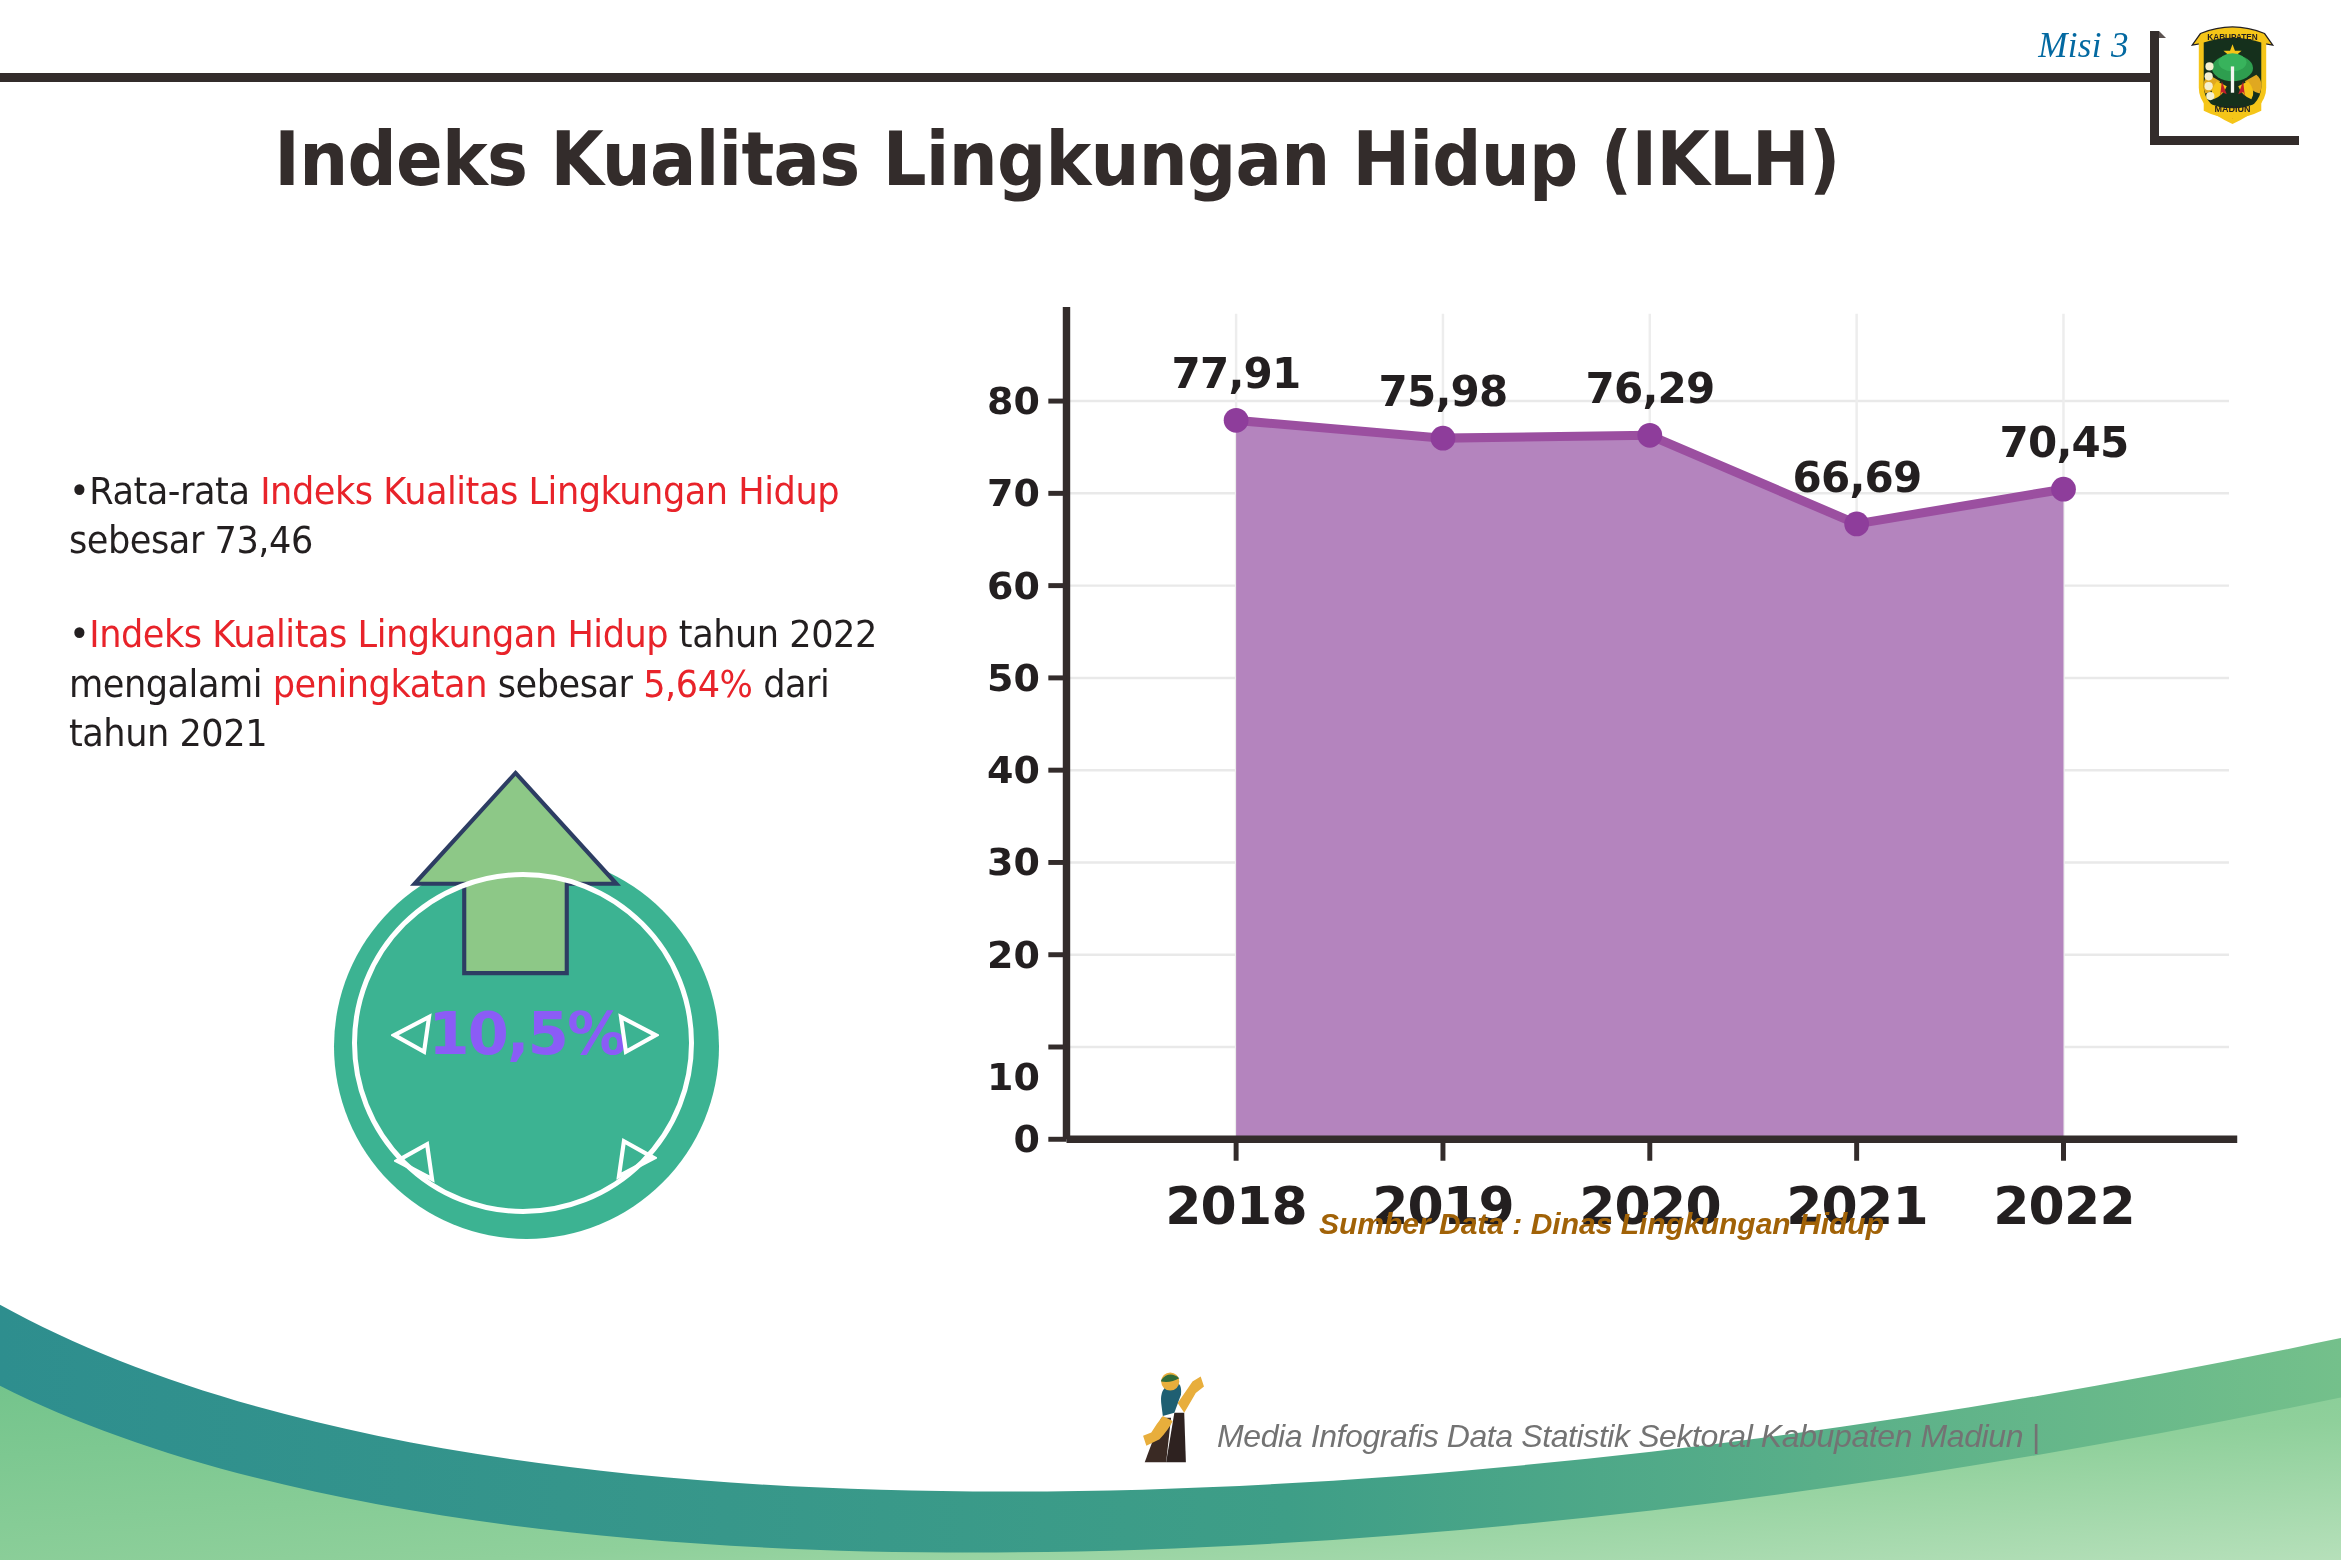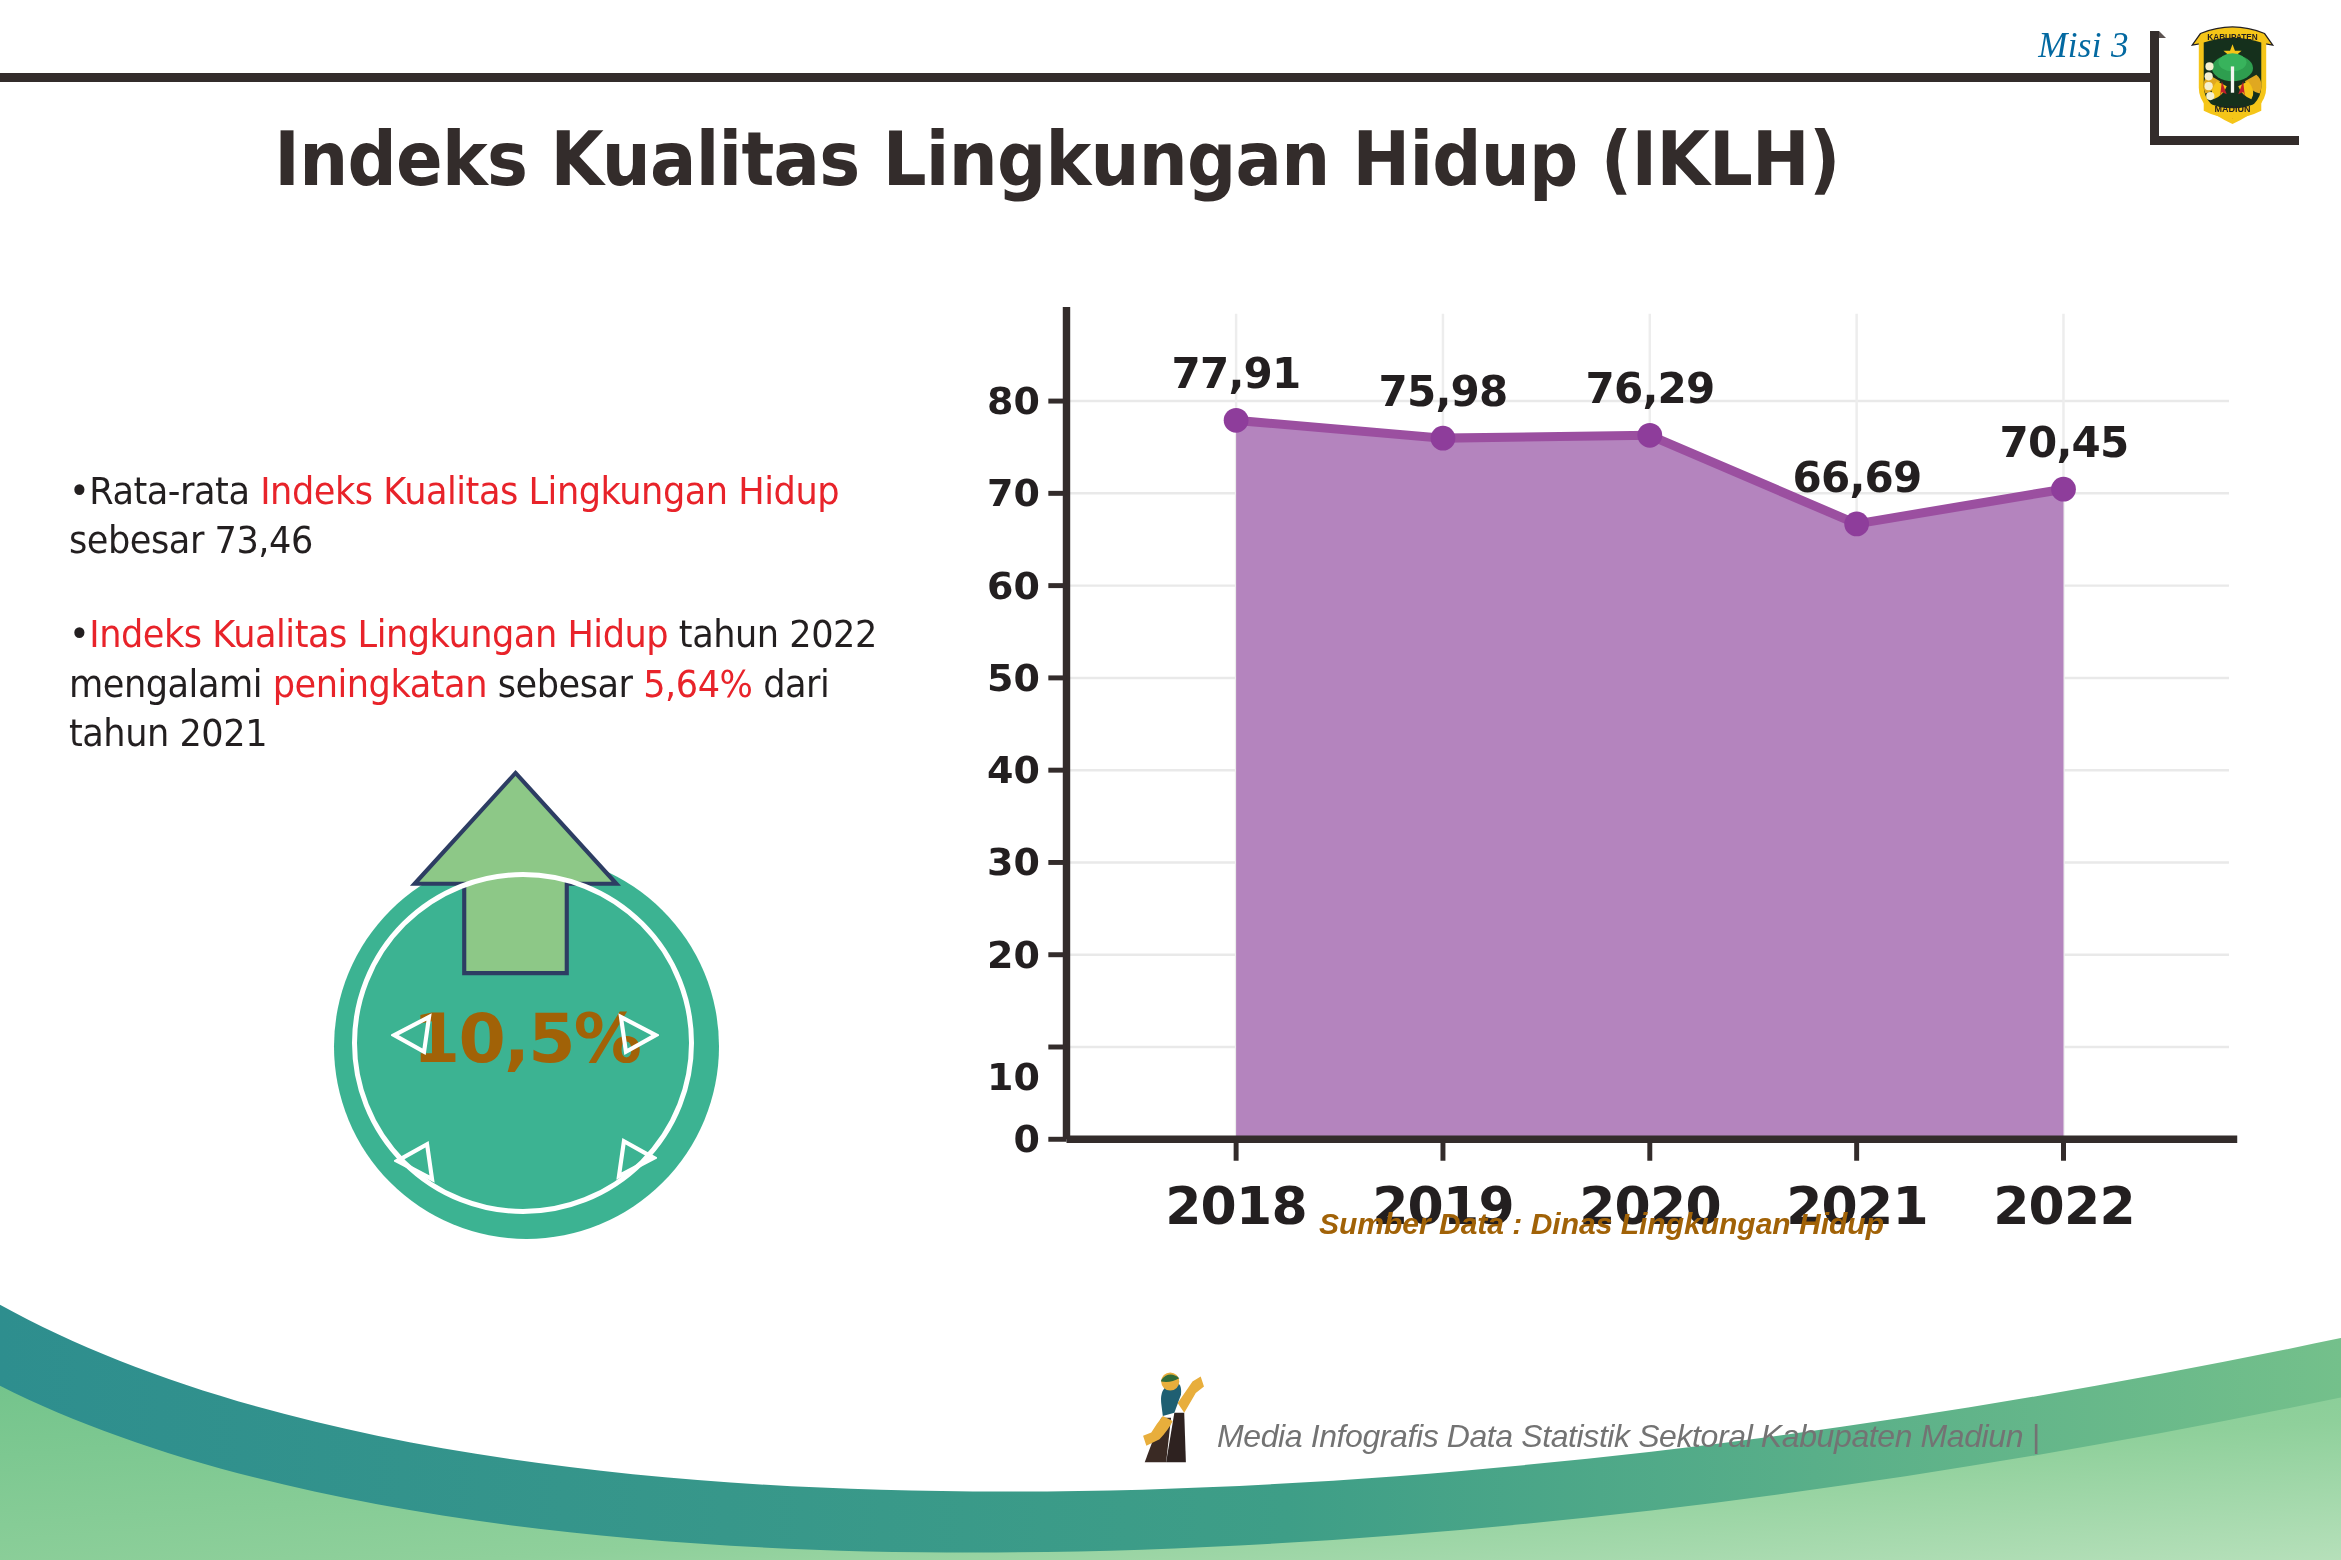--- a/index.html
+++ b/index.html
@@ -143,22 +143,22 @@
     box-sizing: border-box;
   }
   #badge-value {
     position: absolute;
     left: 14px;
     top: 231px;
     width: 385px;
     text-align: center;
     font-family: "DejaVu Sans", sans-serif;
     font-weight: bold;
-    font-size: 68px;
-    color: #a16207;
+    font-size: 59px;
+    color: #8b5cf6;
     letter-spacing: -1.7px;
   }
   .badge-tri {
     position: absolute;
     width: 43px;
     height: 43px;
   }
 
   
   #chart-panel {

